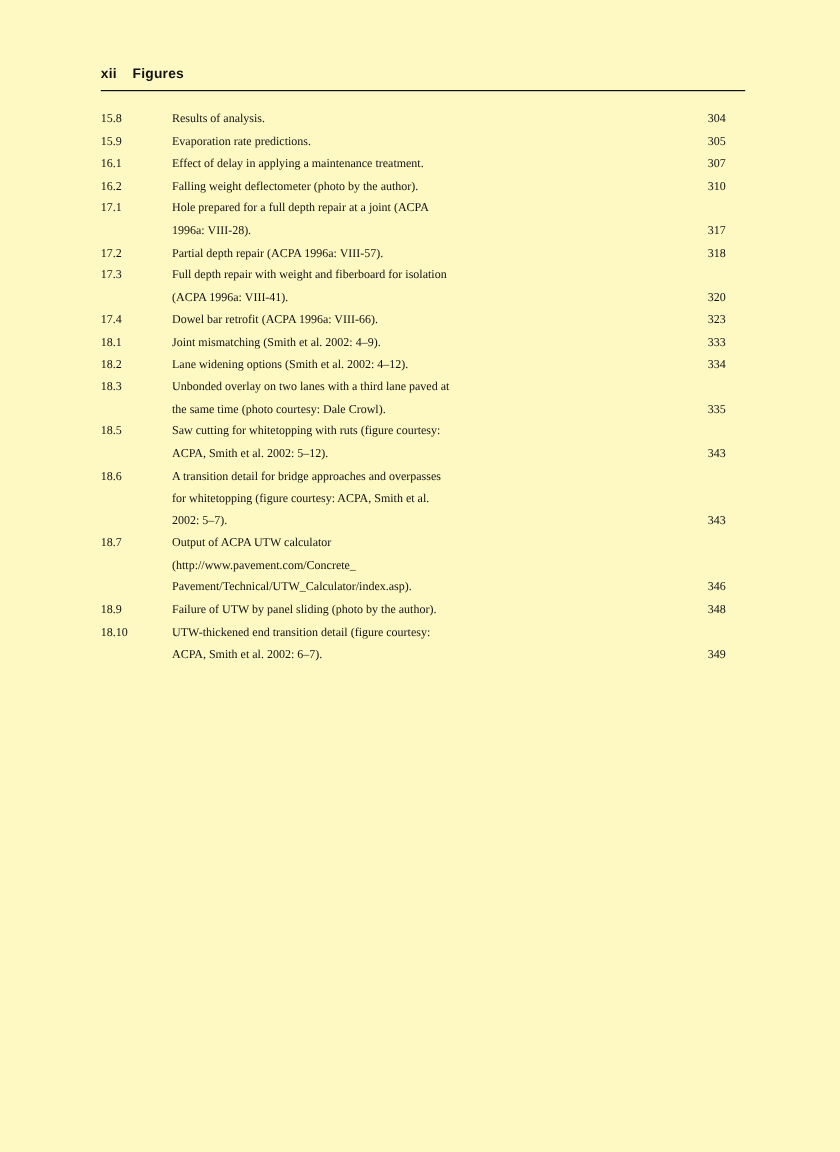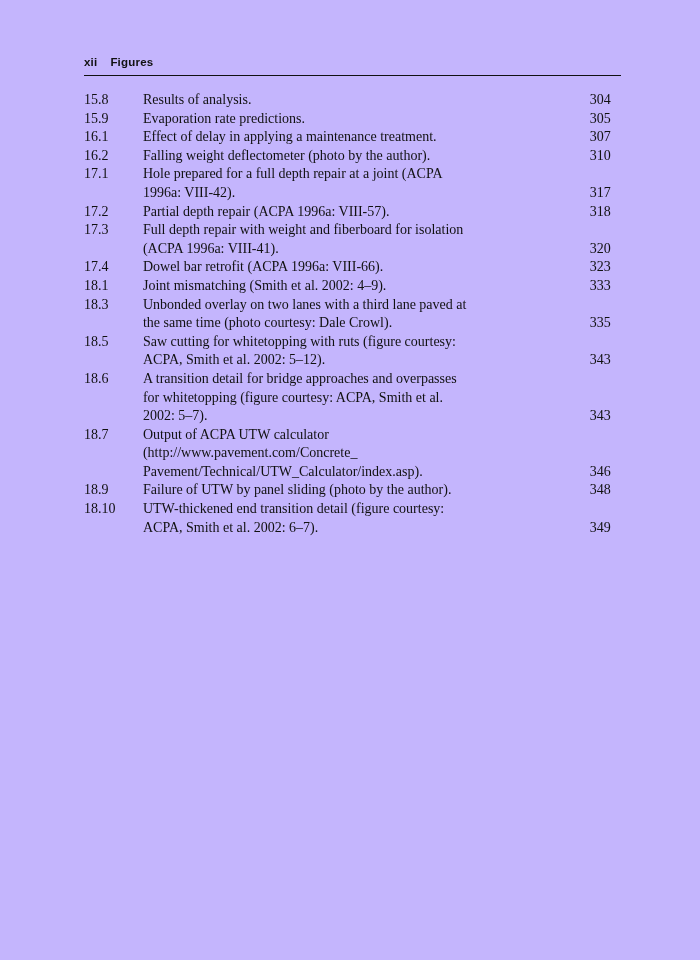--- a/index.html
+++ b/index.html
@@ -15,21 +15,21 @@
     font-family: "Liberation Serif", "DejaVu Serif", serif;
     color: #111111;
     overflow: hidden;
   }
   .page {
     position: absolute;
     left: 0;
     top: 0;
     width: 700px;
     height: 960px;
-    background: #c4b5fd;
+    background: #fef9c3;
   }
   .content {
     position: absolute;
     left: 84px;
     top: 56px;
     width: 537px;
   }
 
   
   .running-head {
@@ -56,21 +56,21 @@
     width: 100%;
     border-collapse: collapse;
   }
   .fig-row {
     vertical-align: top;
   }
   .fig-num,
   .fig-caption,
   .fig-page {
     padding: 0;
-    font-size: 14px;
+    font-size: 10px;
     line-height: 18.6px;
     vertical-align: top;
   }
   .fig-num {
     width: 59px;
     white-space: nowrap;
     padding-right: 2px;
   }
   .fig-caption {
     width: 446px;
@@ -130,21 +130,21 @@
             <td class="fig-num">16.2</td>
             <td class="fig-caption">
               <span class="cap-line">Falling weight deflectometer (photo by the author).</span>
             </td>
             <td class="fig-page"><span>310</span></td>
           </tr>
           <tr class="fig-row">
             <td class="fig-num">17.1</td>
             <td class="fig-caption">
               <span class="cap-line">Hole prepared for a full depth repair at a joint (ACPA</span>
-              <span class="cap-line">1996a: VIII-42).</span>
+              <span class="cap-line">1996a: VIII-28).</span>
             </td>
             <td class="fig-page"><span class="page-spacer">&nbsp;</span><span>317</span></td>
           </tr>
           <tr class="fig-row">
             <td class="fig-num">17.2</td>
             <td class="fig-caption">
               <span class="cap-line">Partial depth repair (ACPA 1996a: VIII-57).</span>
             </td>
             <td class="fig-page"><span>318</span></td>
           </tr>
@@ -162,20 +162,27 @@
               <span class="cap-line">Dowel bar retrofit (ACPA 1996a: VIII-66).</span>
             </td>
             <td class="fig-page"><span>323</span></td>
           </tr>
           <tr class="fig-row">
             <td class="fig-num">18.1</td>
             <td class="fig-caption">
               <span class="cap-line">Joint mismatching (Smith et al. 2002: 4–9).</span>
             </td>
             <td class="fig-page"><span>333</span></td>
+          </tr>
+          <tr class="fig-row">
+            <td class="fig-num">18.2</td>
+            <td class="fig-caption">
+              <span class="cap-line">Lane widening options (Smith et al. 2002: 4–12).</span>
+            </td>
+            <td class="fig-page"><span>334</span></td>
           </tr>
           <tr class="fig-row">
             <td class="fig-num">18.3</td>
             <td class="fig-caption">
               <span class="cap-line">Unbonded overlay on two lanes with a third lane paved at</span>
               <span class="cap-line">the same time (photo courtesy: Dale Crowl).</span>
             </td>
             <td class="fig-page"><span class="page-spacer">&nbsp;</span><span>335</span></td>
           </tr>
           <tr class="fig-row">

